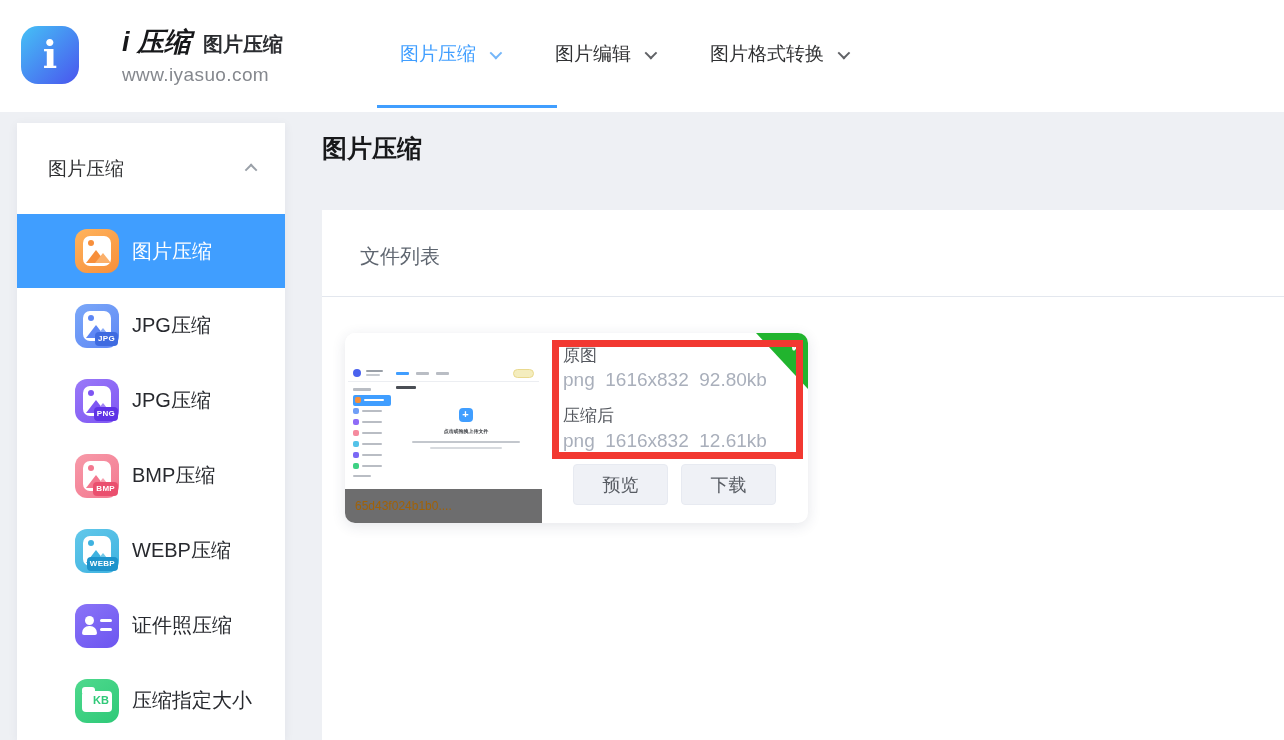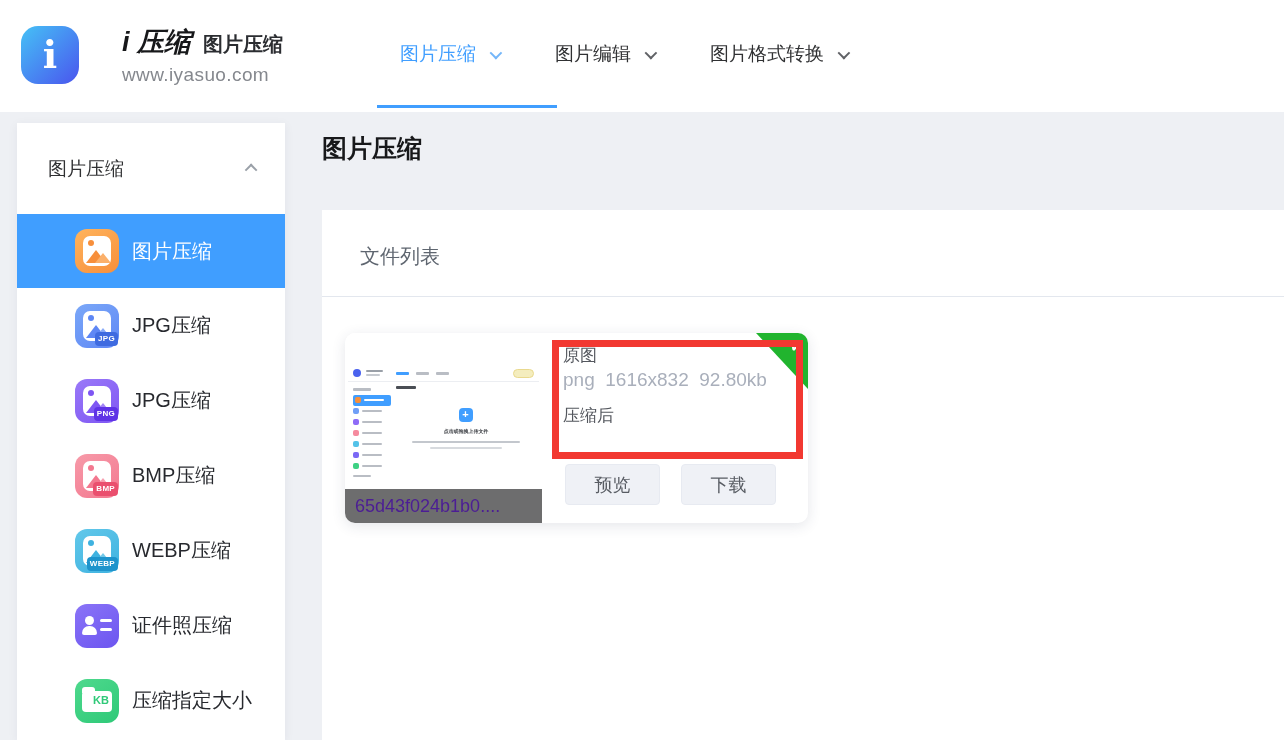--- a/index.html
+++ b/index.html
@@ -102,30 +102,30 @@
   .m-row.act i { background:#f78f3b; } .m-row.act b { background:#fff; }
   .m-main { flex:1; position:relative; padding-top:4px; }
   .m-title { width:20px; height:3px; background:#4a4e55; border-radius:1px; margin-left:4px; }
   .m-center { position:absolute; left:0; right:0; top:26px; display:flex; flex-direction:column; align-items:center; gap:4px; }
   .m-plus { width:14px; height:14px; border-radius:4px; background:#409eff; color:#fff; font-size:11px; line-height:13px; text-align:center; font-weight:bold; }
   .m-upload { font-size:8px; transform:scale(.62); color:#3a3d42; font-weight:bold; white-space:nowrap; }
   .m-sub { width:108px; height:2px; background:#c3c7cd; border-radius:1px; }
   .m-sub2 { width:72px; height:2px; background:#d7dade; border-radius:1px; }
 
   .filename-bar { position:absolute; left:0; bottom:0; width:197px; height:34px; background:rgba(72,72,74,.8);
-                  color:#4c1d95; font-size:18px; line-height:34px; padding-left:10px; }
+                  color:#a16207; font-size:12px; line-height:34px; padding-left:10px; }
 
   
   .fi-label { position:absolute; left:218px; font-size:17px; color:#54575e; }
   .fi-value { position:absolute; left:218px; font-size:19px; color:#a9afbb; white-space:pre; }
   .fi-l1 { top:11px; } .fi-v1 { top:36px; } .fi-l2 { top:71px; } .fi-v2 { top:97px; }
 
   .btn { position:absolute; top:131px; width:95px; height:41px; background:#eff1f6; border:1px solid #e7eaf1;
          border-radius:4px; font-size:18px; color:#585c63; font-family:inherit; cursor:pointer; }
-  .btn-preview { left:220px; } .btn-download { left:336px; }
+  .btn-preview { left:228px; } .btn-download { left:336px; }
 
   
   .corner { position:absolute; right:0; top:0; width:52px; height:56px;
             background:#21b42e; clip-path:polygon(0 0,100% 0,100% 100%); }
   .corner-check { position:absolute; right:5px; top:4px; color:#fff; font-size:16px; font-weight:bold; transform:rotate(6deg); }
 
   
   .red-box { position:absolute; left:230px; top:130px; width:251px; height:119px;
              border:7px solid #f23831; z-index:30; pointer-events:none; }
 </style>
@@ -316,20 +316,21 @@
               </div>
             </div>
           </div>
         </div>
         <div class="filename-bar">65d43f024b1b0....</div>
       </div>
 
       <div class="fi-label fi-l1">原图</div>
       <div class="fi-value fi-v1">png  1616x832  92.80kb</div>
       <div class="fi-label fi-l2">压缩后</div>
+      <div class="fi-value fi-v2">png  1616x832  12.61kb</div>
 
       <button class="btn btn-preview">预览</button>
       <button class="btn btn-download">下载</button>
 
       <div class="corner"></div>
       <div class="corner-check">✓</div>
     </div>
 
     <div class="red-box"></div>
   </div>

